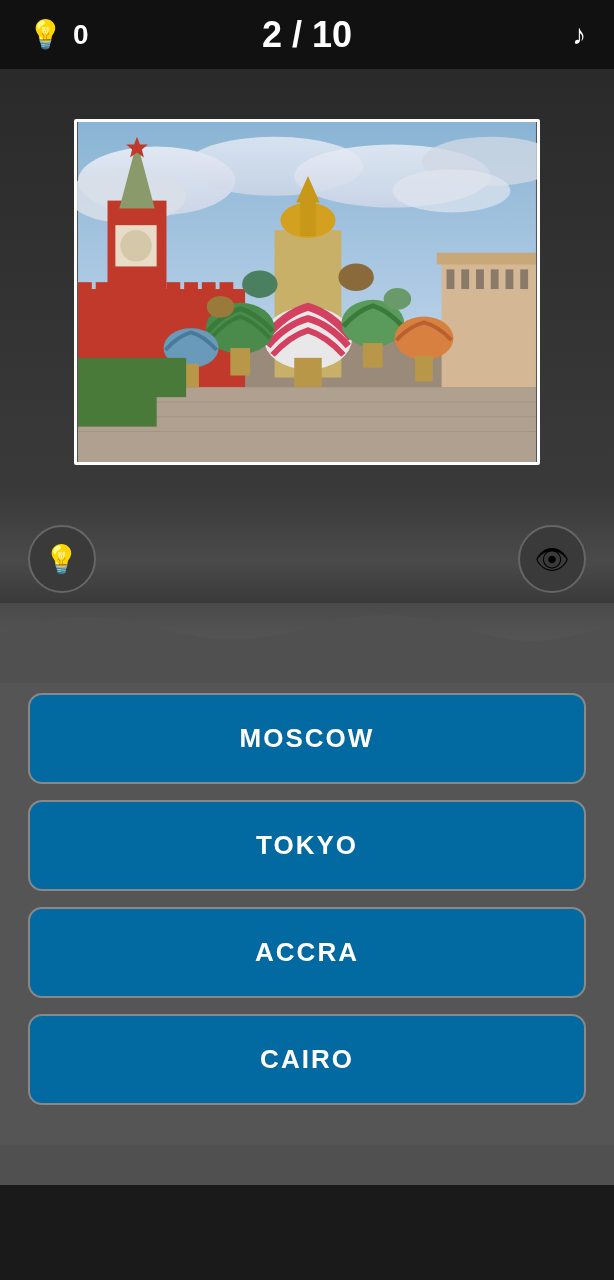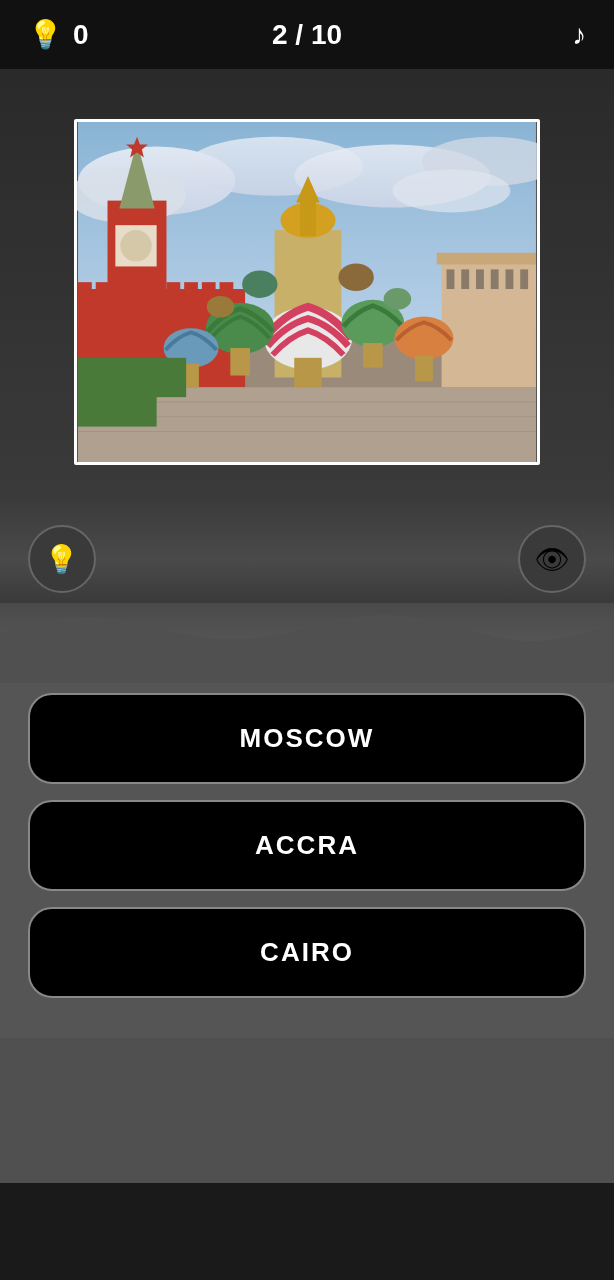--- a/index.html
+++ b/index.html
@@ -34,21 +34,21 @@
     }
 
     .score-text {
       color: #fff;
       font-size: 28px;
       font-weight: bold;
     }
 
     .progress-text {
       color: #fff;
-      font-size: 28px;
+      font-size: 36px;
       font-weight: bold;
       position: absolute;
       left: 50%;
       transform: translateX(-50%);
     }
 
     .music-icon {
       color: #fff;
       font-size: 28px;
     }
@@ -121,23 +121,23 @@
       background: #555;
       padding: 10px 28px 40px 28px;
       display: flex;
       flex-direction: column;
       gap: 16px;
     }
 
     .answer-btn {
       width: 100%;
       padding: 28px 20px;
-      border-radius: 24px;
+      border-radius: 14px;
       border: 2.5px solid #888;
-      background: #000000;
+      background: #0369a1;
       color: #fff;
       font-size: 26px;
       font-weight: 900;
       letter-spacing: 2px;
       text-align: center;
       cursor: pointer;
       font-family: 'Arial Black', Arial, sans-serif;
     }
 
     
@@ -276,16 +276,17 @@
 
 <div class="wave-area">
   <svg class="wave-svg" viewBox="0 0 614 80" preserveAspectRatio="none" xmlns="http://www.w3.org/2000/svg">
     <path d="M0,30 Q80,0 160,25 Q240,50 320,20 Q400,0 480,30 Q540,50 614,20 L614,80 L0,80 Z" fill="#505050"></path>
   </svg>
 </div>
 
 <div class="lower-bg">
   <div class="answers-section">
     <button class="answer-btn">MOSCOW</button>
+    <button class="answer-btn">TOKYO</button>
     <button class="answer-btn">ACCRA</button>
     <button class="answer-btn">CAIRO</button>
   </div>
 </div>
 
 </body></html>

